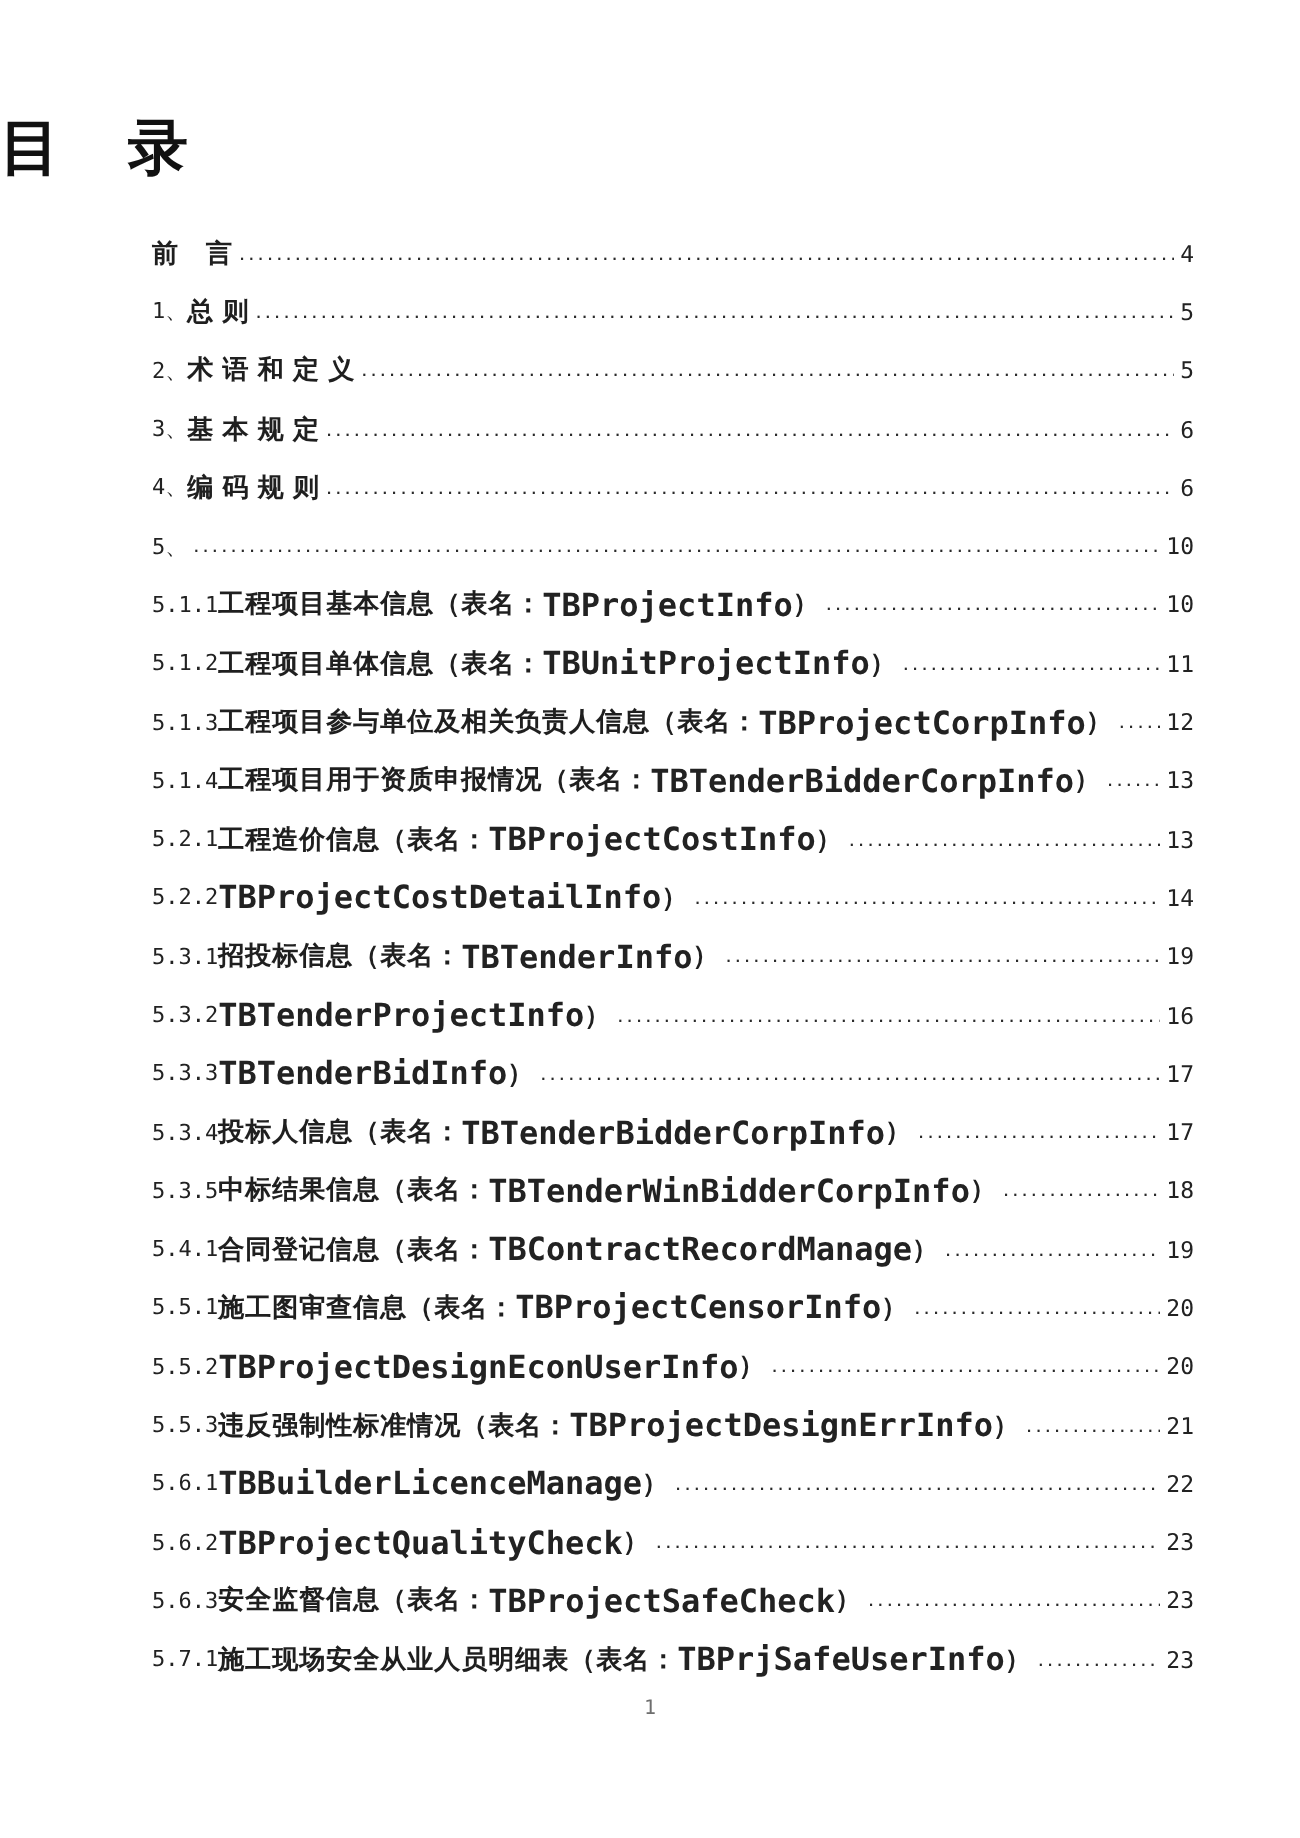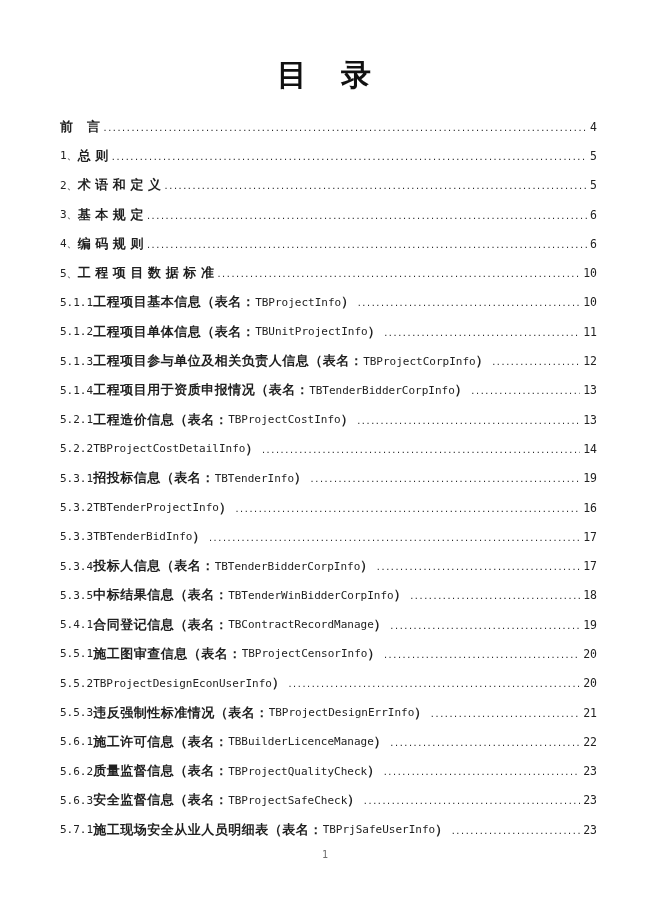--- a/index.html
+++ b/index.html
@@ -12,29 +12,29 @@
     width: 650px;
     height: 919px;
     margin: 0 auto;
     background: #ffffff;
     overflow: hidden;
     font-family: "Liberation Sans", "DejaVu Sans", sans-serif;
     color: #1f1f1f;
   }
   .doc-title {
     margin: 56px 0 0 0;
-    text-align: center;
+    text-align: left;
     font-size: 30px;
     line-height: 37px;
     font-weight: bold;
     letter-spacing: 2px;
     color: #111111;
   }
   .toc {
-    margin: 19px 53px 0 60px;
+    margin: 19px 53px 0 76px;
   }
   .toc-row {
     display: flex;
     align-items: center;
     height: 29.3px;
     font-size: 13px;
     font-weight: bold;
     white-space: nowrap;
     color: #1f1f1f;
   }
@@ -44,22 +44,22 @@
     font-weight: normal;
     color: #222222;
     flex: 0 0 auto;
   }
   .toc-label {
     letter-spacing: 0.5px;
     flex: 0 0 auto;
   }
   .toc-code {
     font-family: "DejaVu Sans Mono", "Liberation Mono", monospace;
-    font-size: 11px;
-    font-weight: normal;
+    font-size: 16px;
+    font-weight: bold;
     color: #222222;
     flex: 0 0 auto;
   }
   .toc-close {
     letter-spacing: 0.5px;
     flex: 0 0 auto;
   }
   .toc-dots {
     flex: 1 1 auto;
     overflow: hidden;
@@ -117,21 +117,20 @@
         <span class="toc-page">6</span>
       </div>
       <div class="toc-row">
         <span class="toc-num">4、</span>
         <span class="toc-label">编 码 规 则</span>
         <span class="toc-dots">............................................................................................................................................................................................................................................................................................................</span>
         <span class="toc-page">6</span>
       </div>
       <div class="toc-row">
         <span class="toc-num">5、</span>
-        <span class="toc-label">工 程 项 目 数 据 标 准</span>
         <span class="toc-dots">............................................................................................................................................................................................................................................................................................................</span>
         <span class="toc-page">10</span>
       </div>
       <div class="toc-row">
         <span class="toc-num">5.1.1</span>
         <span class="toc-label"> 工程项目基本信息（表名：</span>
         <span class="toc-code">TBProjectInfo</span>
         <span class="toc-close">）</span>
         <span class="toc-dots">............................................................................................................................................................................................................................................................................................................</span>
         <span class="toc-page">10</span>
@@ -239,29 +238,27 @@
       <div class="toc-row">
         <span class="toc-num">5.5.3</span>
         <span class="toc-label"> 违反强制性标准情况（表名：</span>
         <span class="toc-code">TBProjectDesignErrInfo</span>
         <span class="toc-close">）</span>
         <span class="toc-dots">............................................................................................................................................................................................................................................................................................................</span>
         <span class="toc-page">21</span>
       </div>
       <div class="toc-row">
         <span class="toc-num">5.6.1</span>
-        <span class="toc-label"> 施工许可信息（表名：</span>
         <span class="toc-code">TBBuilderLicenceManage</span>
         <span class="toc-close">）</span>
         <span class="toc-dots">............................................................................................................................................................................................................................................................................................................</span>
         <span class="toc-page">22</span>
       </div>
       <div class="toc-row">
         <span class="toc-num">5.6.2</span>
-        <span class="toc-label"> 质量监督信息（表名：</span>
         <span class="toc-code">TBProjectQualityCheck</span>
         <span class="toc-close">）</span>
         <span class="toc-dots">............................................................................................................................................................................................................................................................................................................</span>
         <span class="toc-page">23</span>
       </div>
       <div class="toc-row">
         <span class="toc-num">5.6.3</span>
         <span class="toc-label"> 安全监督信息（表名：</span>
         <span class="toc-code">TBProjectSafeCheck</span>
         <span class="toc-close">）</span>

